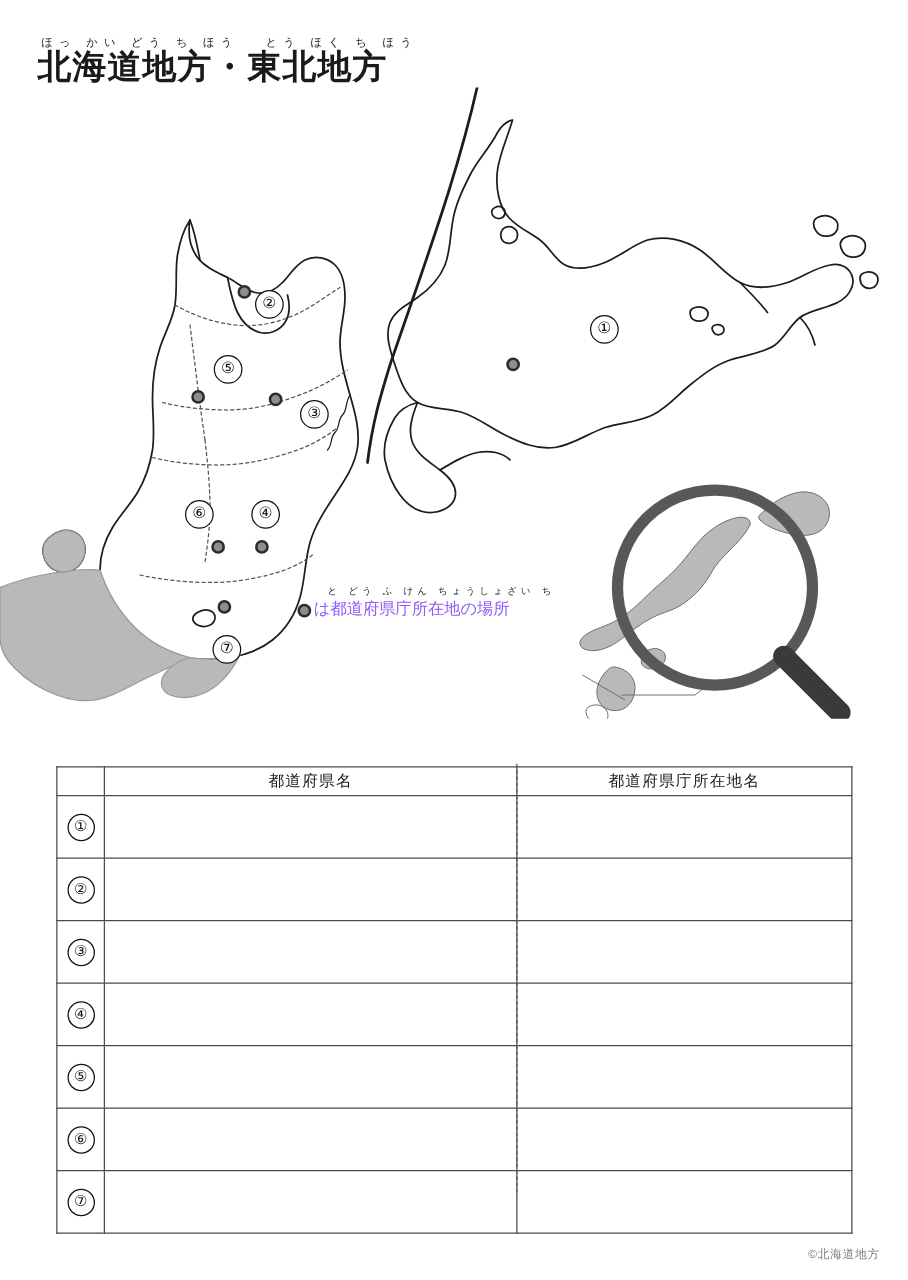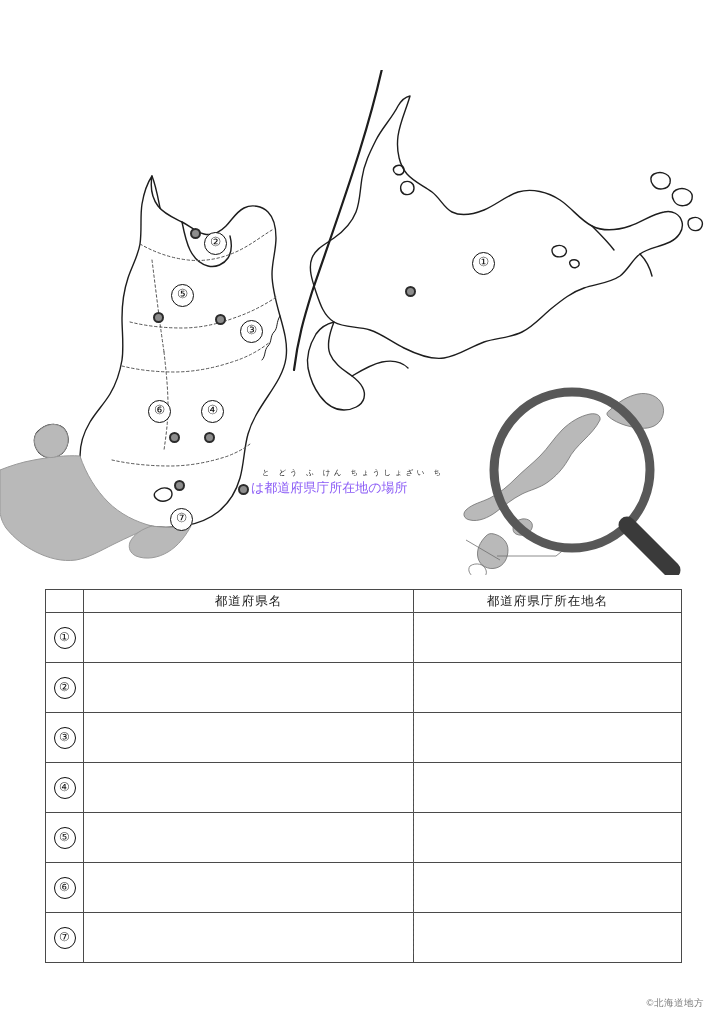--- a/index.html
+++ b/index.html
@@ -109,20 +109,21 @@
   .table-wrap {
     position: absolute;
     left: 45px;
     top: 589px;
     width: 636px;
   }
   table.answer-table {
     border-collapse: collapse;
     width: 636px;
     table-layout: fixed;
+    margin-top: 24px;
   }
   table.answer-table td, table.answer-table th {
     border: 1px solid #4a4a4a;
     padding: 0;
   }
   .hdr-row th {
     height: 22px;
     font-size: 12.5px;
     font-weight: normal;
     text-align: center;
@@ -164,20 +165,22 @@
     bottom: 14px;
     font-size: 9.5px;
     color: #7a7a7a;
     letter-spacing: 0.5px;
   }
 </style>
 </head>
 <body>
 
 <div class="title-block">
+  <div class="ruby-row">ほっ かい どう ち ほう　 とう ほく ち ほう</div>
+  <div class="title-text">北海道地方・東北地方</div>
 </div>
 
 <div class="map-area">
 
   <svg class="map-svg" width="726" height="505" viewBox="0 0 726 505">
     <g fill="none" stroke="#1d1d1d" stroke-width="1.4" stroke-linejoin="round" stroke-linecap="round">
 
       <path d="M410 26 C 406 40, 400 52, 398 66 C 396 82, 400 96, 407 104
                C 414 112, 424 116, 432 122 C 440 128, 444 138, 452 142
                C 462 147, 474 144, 484 140 C 496 135, 506 126, 518 122

